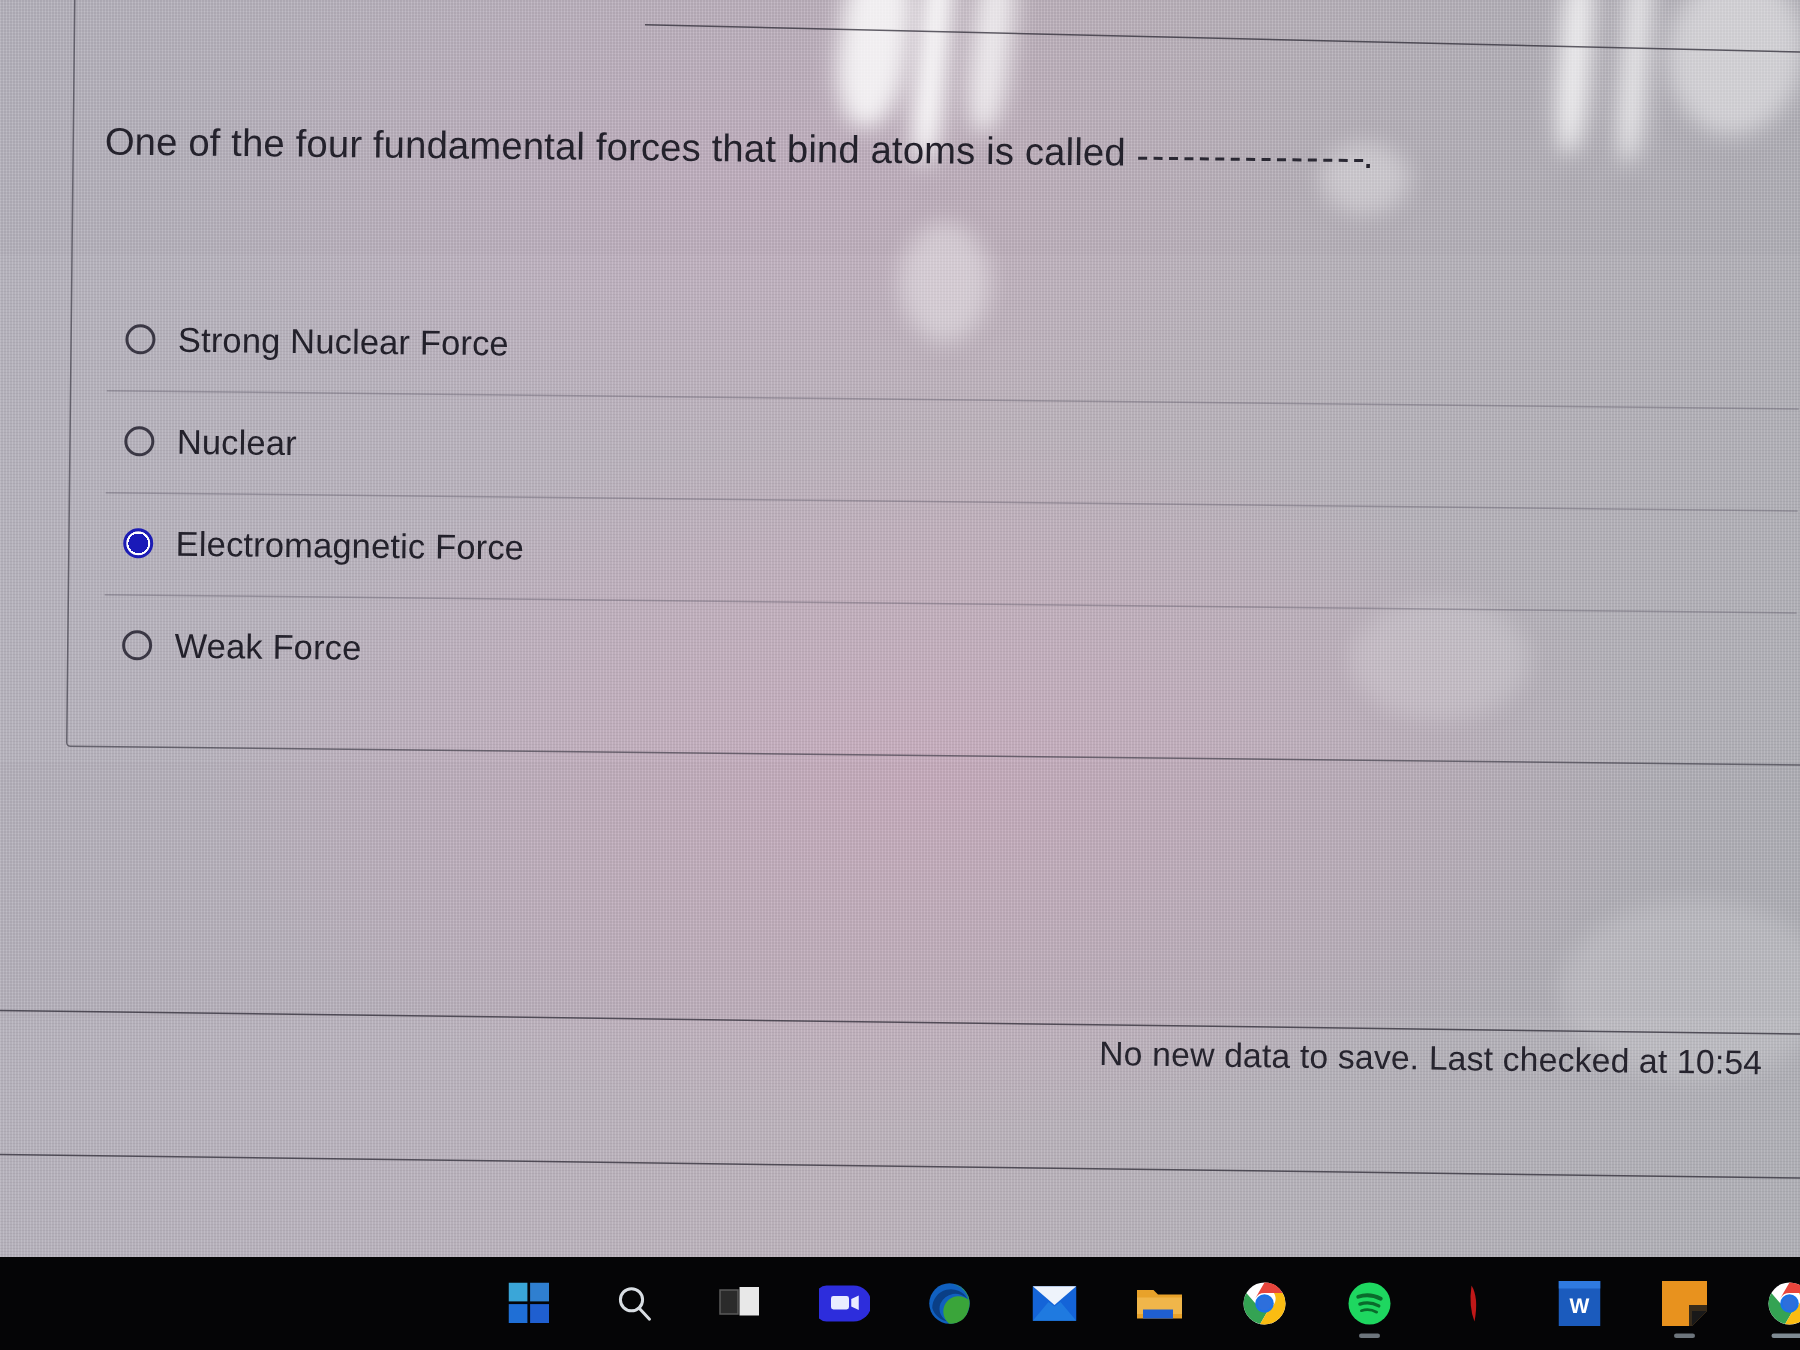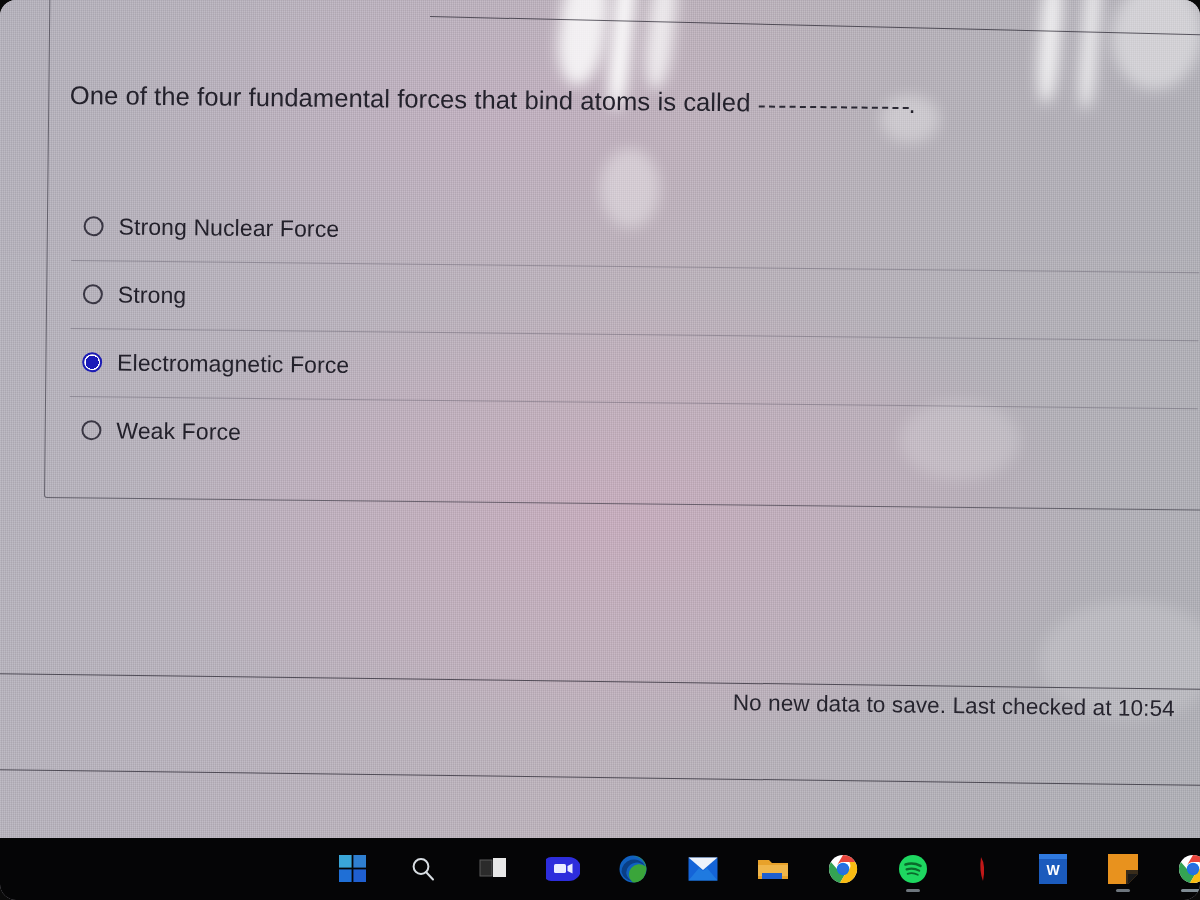--- a/index.html
+++ b/index.html
@@ -4,21 +4,20 @@
 <style>
   html,body{margin:0;padding:0;}
   body{
     width:1200px;height:900px;overflow:hidden;
     font-family:"Liberation Sans", sans-serif;
     background:#0a0a0a;
   }
   #screen{
     position:relative;width:1200px;height:900px;overflow:hidden;
     background:#b7b2bd;
-    border-radius:16px;
   }
 
   
   #page{
     position:absolute;left:0;top:0;width:1200px;height:838px;
     background:
       radial-gradient(ellipse 620px 300px at 620px 520px, rgba(214,170,196,0.50) 0%, rgba(214,170,196,0.18) 55%, rgba(214,170,196,0) 78%),
       radial-gradient(ellipse 520px 260px at 500px 120px, rgba(206,176,200,0.42) 0%, rgba(206,176,200,0) 72%),
       linear-gradient(100deg, #b9b6c0 0%, #bdb6c1 28%, #c0b6bf 52%, #b9b5bd 74%, #b3b3ba 100%);
   }
@@ -149,21 +148,21 @@
 
     <div id="options">
 
       <div class="opt">
         <span class="radio"></span>
         <span class="opt-label">Strong Nuclear Force</span>
       </div>
 
       <div class="opt">
         <span class="radio"></span>
-        <span class="opt-label">Strong</span>
+        <span class="opt-label">Nuclear</span>
       </div>
 
       <div class="opt">
         <span class="radio sel"></span>
         <span class="opt-label">Electromagnetic Force</span>
       </div>
 
       <div class="opt">
         <span class="radio"></span>
         <span class="opt-label">Weak Force</span>

